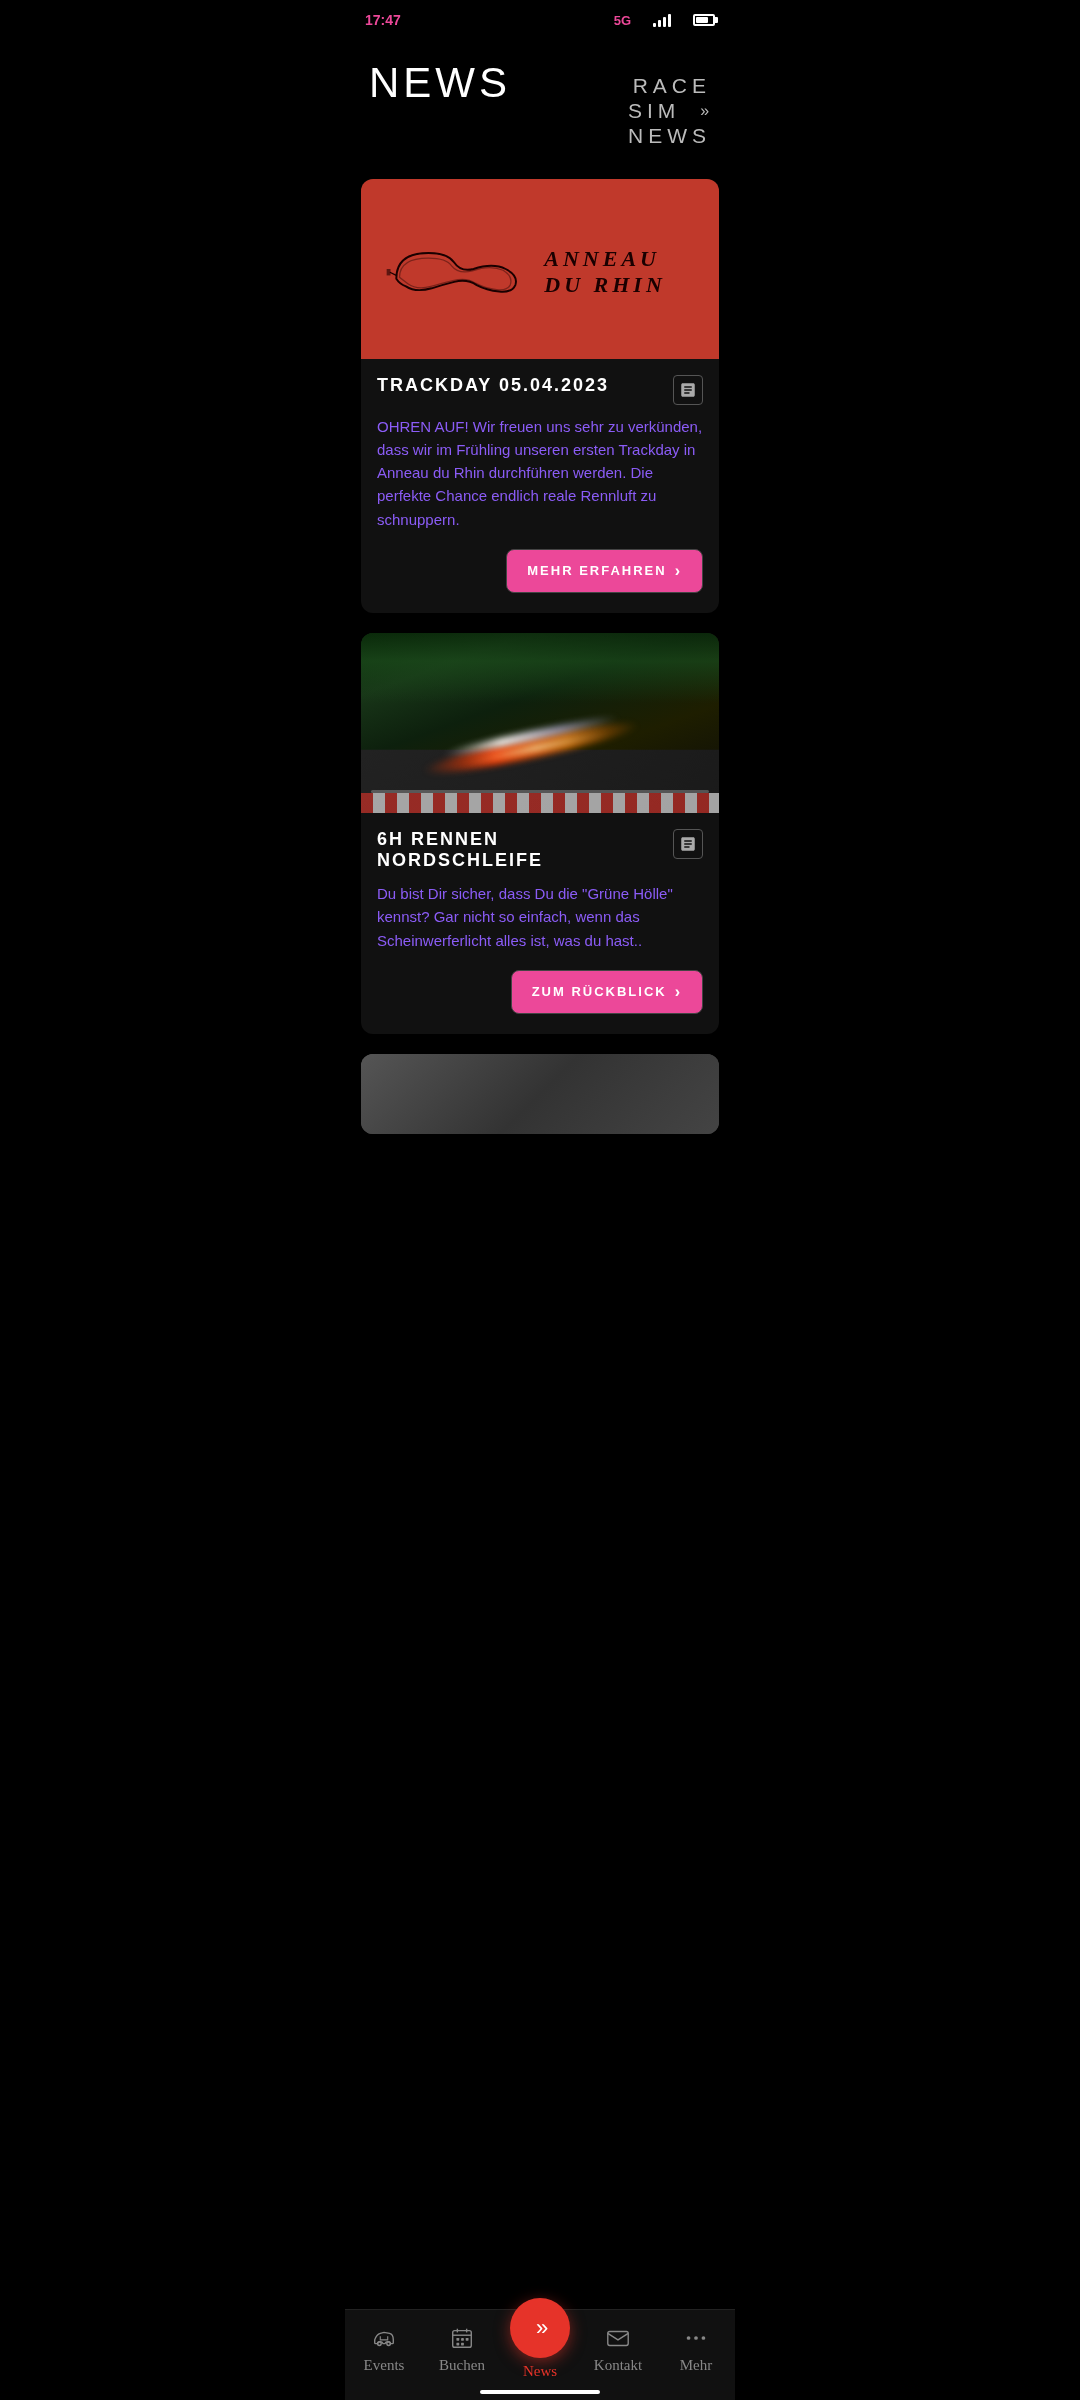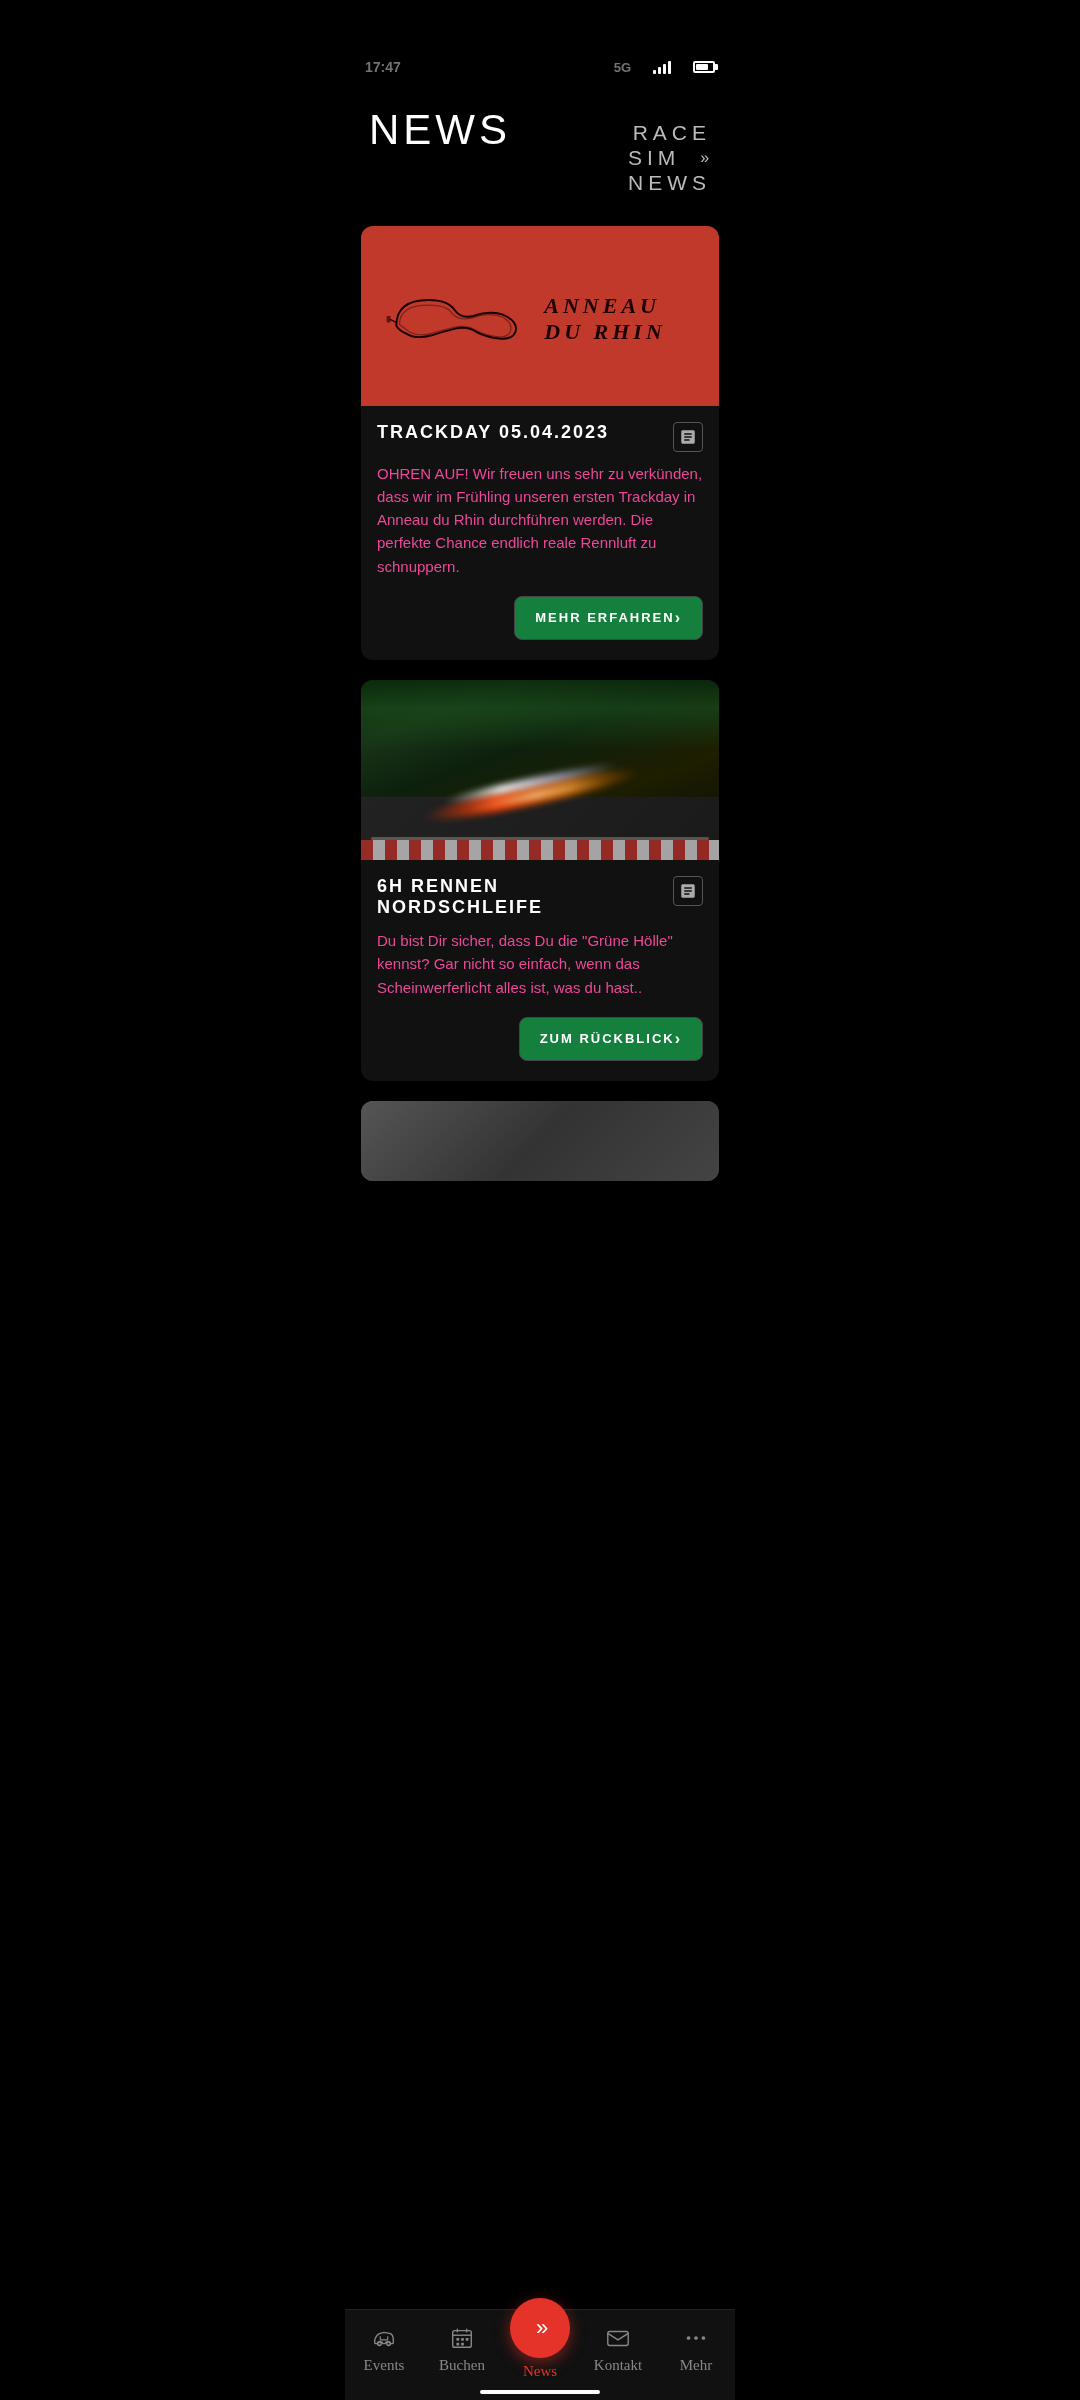--- a/index.html
+++ b/index.html
@@ -17,22 +17,21 @@
     }
 
     
     .status-bar {
       display: flex;
       justify-content: space-between;
       align-items: center;
       padding: 12px 20px 4px;
       font-size: 14px;
       font-weight: 600;
-      color: #737373;
-      margin-top: 47px;
+      color: #ec4899;
     }
     .status-right {
       display: flex;
       align-items: center;
       gap: 22px;
       font-size: 13px;
     }
     .signal-bars {
       display: flex;
       align-items: flex-end;
@@ -249,36 +248,37 @@
       justify-content: center;
       flex-shrink: 0;
     }
     .news-icon svg {
       width: 18px;
       height: 18px;
       fill: #aaa;
     }
     .card-description {
       font-size: 15px;
-      color: #ec4899;
+      color: #8b5cf6;
       line-height: 1.55;
       margin-bottom: 18px;
     }
     .card-button {
-      background: #15803d;
+      background: #ec4899;
       border: 1.5px solid #444;
       border-radius: 8px;
       color: #fff;
       padding: 12px 20px;
       font-size: 13px;
       font-weight: 700;
       letter-spacing: 2px;
       cursor: pointer;
       display: flex;
       align-items: center;
+      gap: 8px;
       float: right;
       text-transform: uppercase;
       justify-content: flex-end;
     }
     .card-button .chevron {
       font-size: 16px;
       color: #fff;
     }
     .clearfix::after {
       content: '';

